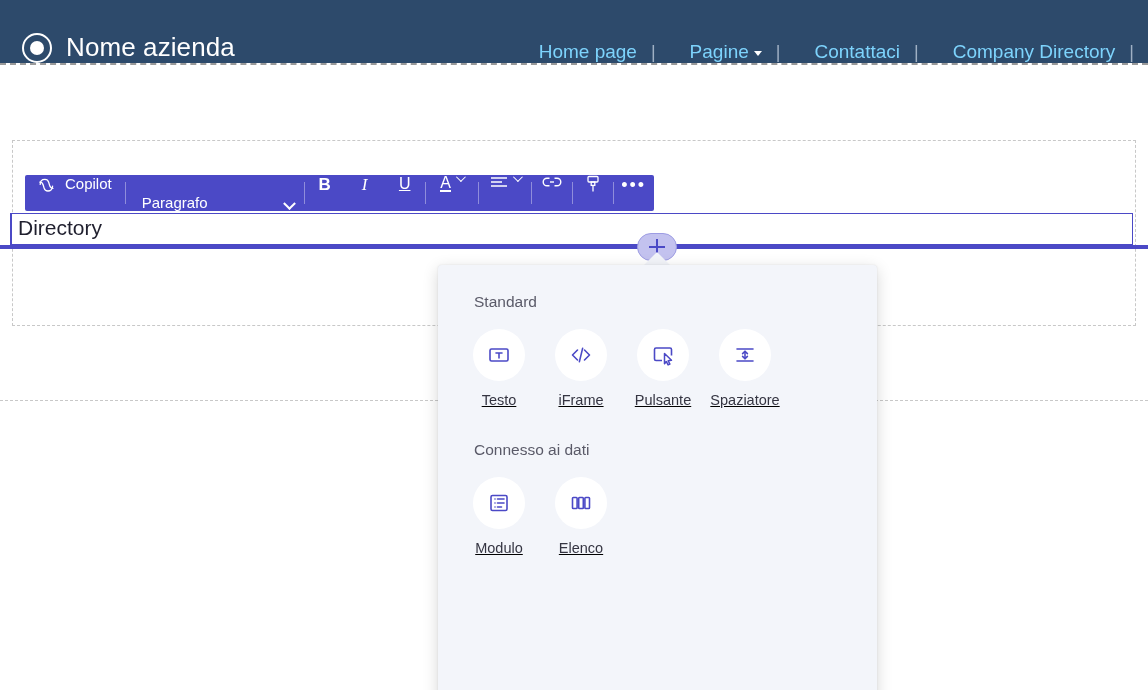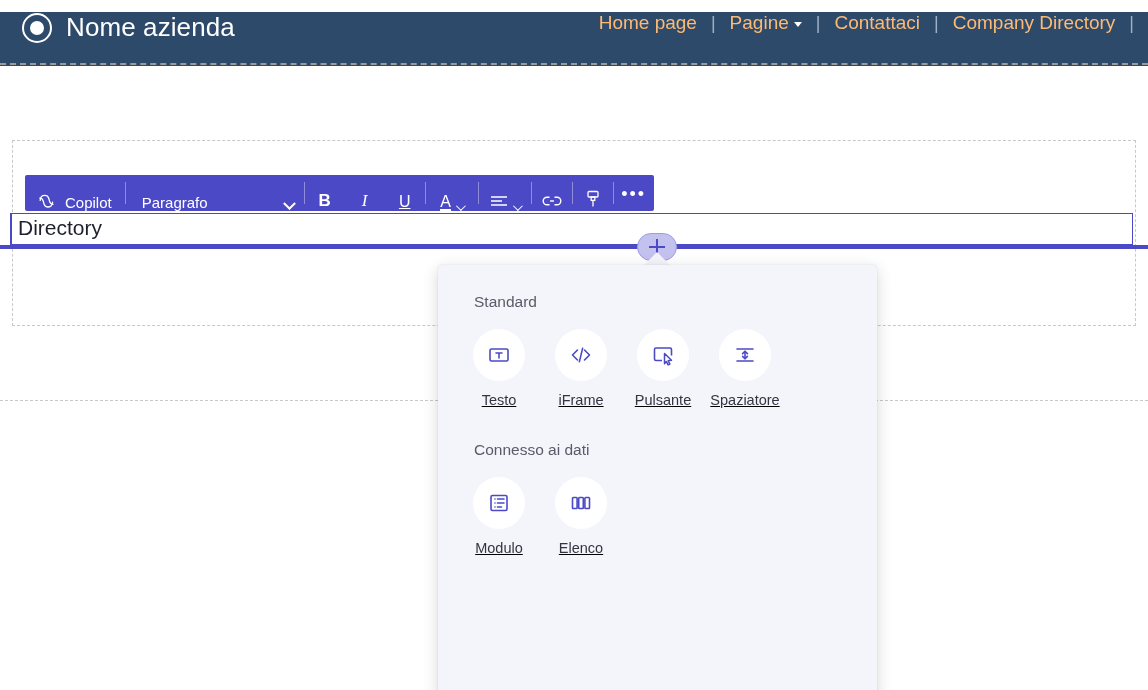--- a/index.html
+++ b/index.html
@@ -9,45 +9,45 @@
     width: 1148px; height: 690px;
     overflow: hidden;
     background: #ffffff;
     font-family: "Liberation Sans", sans-serif;
   }
 
   #root { position: relative; width: 1148px; height: 690px; background:#fff; }
 
   
   .site-header {
-    position: absolute; left:0; top:12px; width:1148px; height:63px;
+    position: absolute; left:0; top:0; width:1148px; height:63px;
     background: #2d4a6b;
-    display:flex; align-items:flex-start;
+    display:flex; align-items:flex-end;
   }
   .brand { display:flex; align-items:center; margin-left:22px; }
   .brand-logo {
     width:30px; height:30px; border-radius:50%;
     border:2px solid #ffffff; position:relative; flex:0 0 auto;
   }
   .brand-logo::after {
     content:""; position:absolute; left:50%; top:50%;
     transform:translate(-50%,-50%);
     width:14px; height:14px; border-radius:50%; background:#ffffff;
   }
   .brand-title {
     color:#ffffff; font-size:26px; margin-left:14px;
     white-space:nowrap; letter-spacing:.1px;
   }
   .site-nav {
     margin-left:auto; display:flex; align-items:center;
     color:#ffffff; font-size:19px; padding-right:0px;
   }
   .nav-link {
-    color:#fdba74; white-space:nowrap; cursor:pointer;
-    display:flex; align-items:center; gap:5px;
+    color:#7dd3fc; white-space:nowrap; cursor:pointer;
+    display:flex; align-items:center; gap:5px;margin-left:20px;
   }
   .nav-caret {
     width:0;height:0;border-left:4px solid transparent;
     border-right:4px solid transparent;border-top:5px solid #ffffff;
     display:inline-block; margin-top:3px;
   }
   .nav-sep { color:#9fb0c4; margin:0 14px; font-size:18px; }
 
   .header-dash {
     position:absolute; left:0; top:63px; width:1148px; height:3px;
@@ -66,21 +66,21 @@
     border-top:1px dashed #c8c8c8;
   }
 
   
   .editor-toolbar {
     position:absolute; left:25px; top:109px;
     height:36px; background:#4b49c6; border-radius:2px;
     display:flex; align-items:center; color:#fff;
     font-size:15px; z-index:30;
   }
-  .tb-item { display:flex; align-items:flex-end; height:36px; cursor:pointer; }
+  .tb-item { display:flex; align-items:flex-start; height:36px; cursor:pointer; }
   .tb-copilot { padding:0 13px 0 11px; gap:9px; }
   .copilot-glyph { display:flex; align-items:center; }
   .tb-sep { width:1px; height:22px; background:#8f8ddb; flex:0 0 auto; }
   .tb-style { padding:0 10px 0 16px; width:178px; display:flex; align-items:flex-end; }
   .tb-style-label { flex:1; font-size:15px; }
   .chev {
     width:9px; height:9px; border-right:2px solid #fff; border-bottom:2px solid #fff;
     transform:rotate(45deg) translate(-2px,-2px); display:inline-block;
   }
   .tb-btn { width:40px; justify-content:center; }

